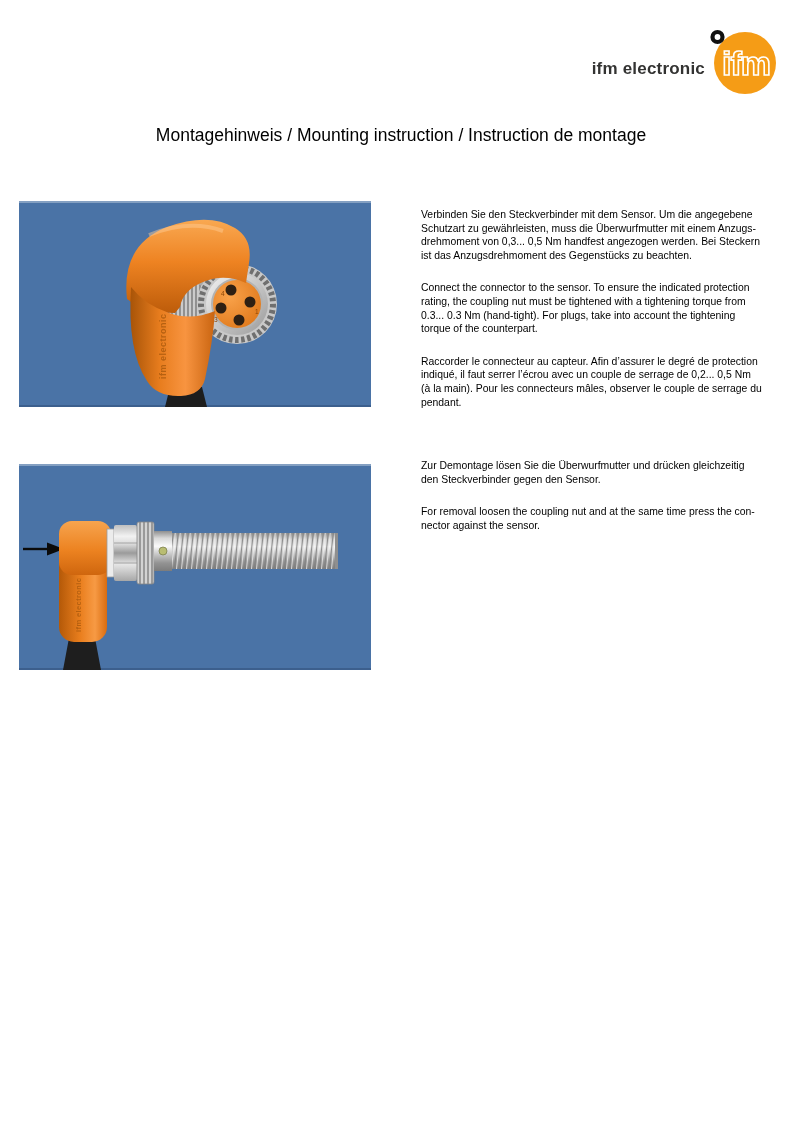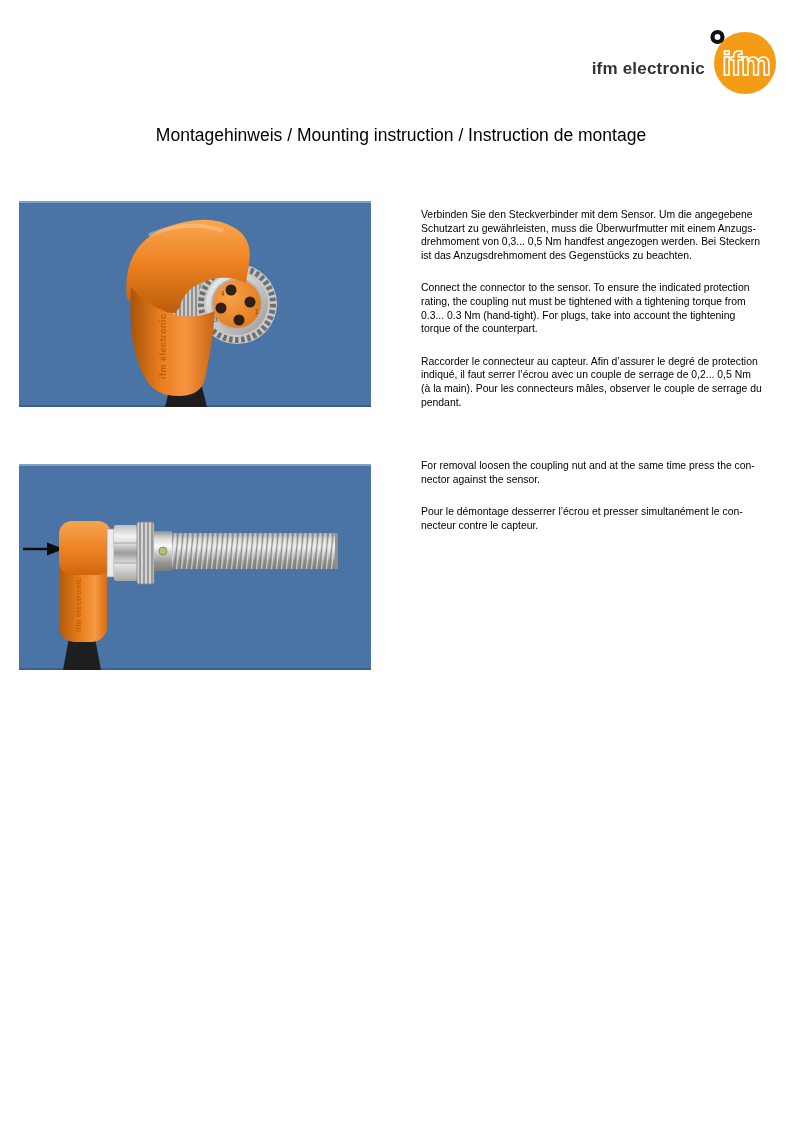--- a/index.html
+++ b/index.html
@@ -177,21 +177,21 @@
     <line x1="95" y1="99" x2="118" y2="99" stroke="#8d8d8d" stroke-width="0.7"></line>
     <rect x="118" y="58" width="17" height="62" rx="2" fill="url(#knurl2)" stroke="#878787" stroke-width="0.8"></rect>
     <rect x="135" y="67" width="18" height="40" fill="url(#silv2)"></rect>
     <circle cx="144" cy="87" r="4" fill="#b9bd72" stroke="#7e8150" stroke-width="0.8"></circle>
     <rect x="153" y="69" width="166" height="36" fill="url(#silv2)"></rect>
     <rect x="153" y="69" width="166" height="36" fill="url(#thr2)" opacity="0.9"></rect>
     <rect x="316" y="69" width="3" height="36" fill="#8f8f8f"></rect>
   </svg>
 
   <div id="text2" class="textcol">
+    <p>Zur Demontage lösen Sie die Überwurfmutter und drücken gleichzeitig
+den Steckverbinder gegen den Sensor.</p>
     <p>For removal loosen the coupling nut and at the same time press the con-
 nector against the sensor.</p>
-    <p>Pour le démontage desserrer l’écrou et presser simultanément le con-
-necteur contre le capteur.</p>
   </div>
 
   <div class="docnum">704746 / 00   03 / 2010</div>
 
 </div>
 
 </body></html>

